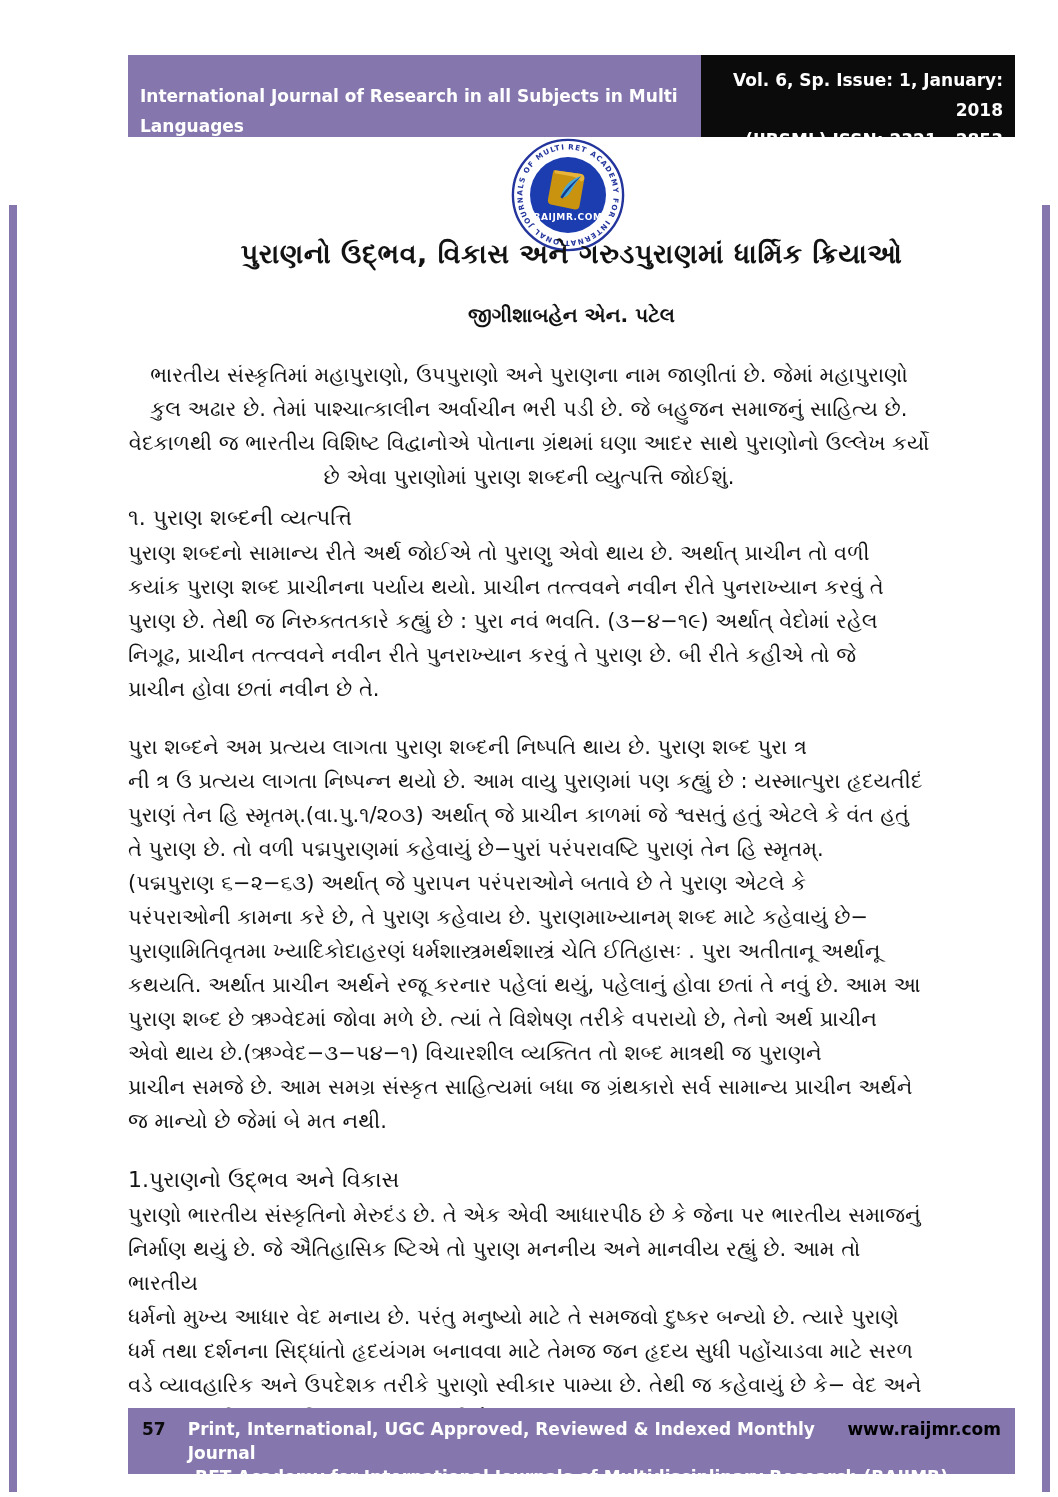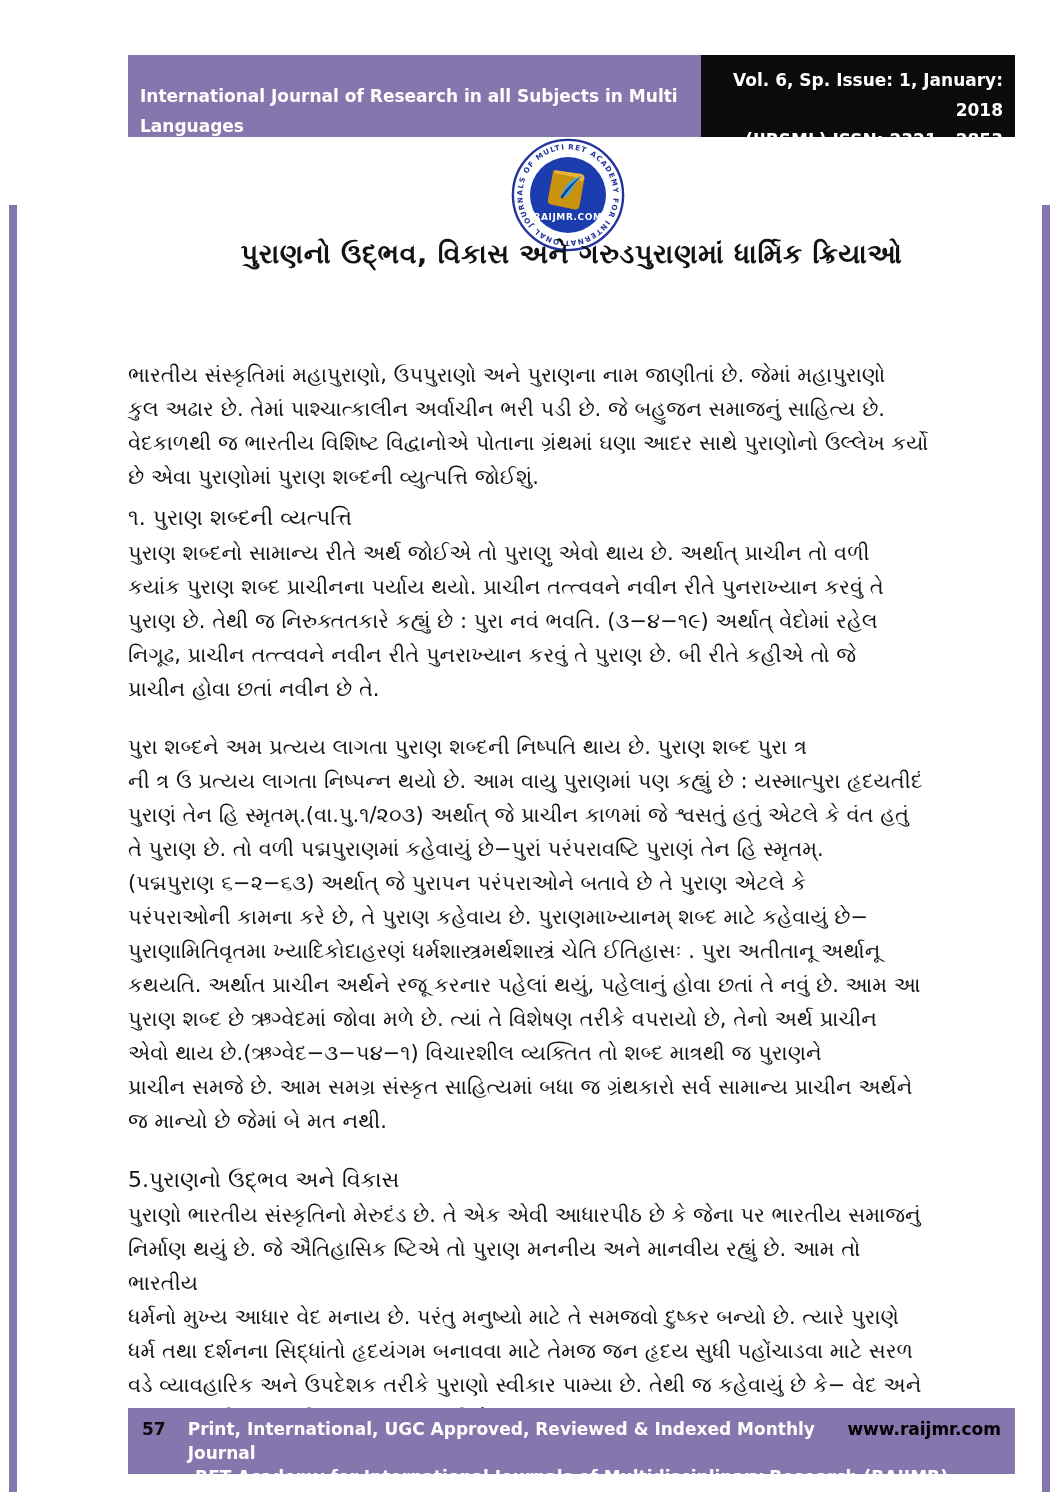--- a/index.html
+++ b/index.html
@@ -39,21 +39,21 @@
   .author{
     position:absolute;left:128px;top:303px;width:887px;
     text-align:center;font-weight:bold;font-size:20px;color:var(--text);
   }
 
   .body-content{
     position:absolute;left:128px;top:358px;width:802px;color:var(--text);
     font-size:21px;line-height:34px;
   }
   .para{white-space:pre-line;margin:0 0 24px 0;text-align:left;}
-  .para.tight{margin-bottom:0;}
+  .para.tight{margin-bottom:0;text-align:center;}
   .sec-heading{font-weight:normal;font-size:22px;line-height:36px;margin:6px 0 0 0;}
 
   .footer{
     position:absolute;left:128px;top:1408px;width:887px;height:66px;
     background:var(--purple);color:#fff;font-weight:bold;font-size:17px;
     padding:9px 14px;line-height:24px;
   }
   .footer-row1{display:flex;align-items:baseline;}
   .footer-page{color:#0c0c0c;margin-right:22px;}
   .footer-journal{color:#fff;}
@@ -86,20 +86,21 @@
       <circle cx="60" cy="60" r="40" fill="#1c3db0"></circle>
       <path d="M46 34 L74 38 Q78 39 77 44 L72 72 Q71 76 66 75 L42 70 Q38 69 39 64 L44 37 Q45 33 46 34 Z" fill="#c9930f"></path>
       <path d="M46 34 L74 38 Q78 39 77 44 L74 46 Q70 41 62 40 L46 37 Z" fill="#e8b43a"></path>
       <path d="M52 62 Q58 44 74 40 Q66 50 62 58 Q58 64 52 62 Z" fill="#49a7d8"></path>
       <path d="M52 62 Q60 50 74 40 Q62 52 54 64 Z" fill="#123a8c"></path>
       <text x="60" y="86" text-anchor="middle" font-size="9.5" font-weight="bold" fill="#ffffff" letter-spacing="0.6">RAIJMR.COM</text>
     </svg>
   </div>
 
   <div class="title">પુરાણનો ઉદ્ભવ, વિકાસ અને ગરુડપુરાણમાં ધાર્મિક ક્રિયાઓ</div>
+  <div class="author">જીગીશાબહેન એન. પટેલ</div>
 
   <div class="body-content">
     <div class="para tight">ભારતીય સંસ્કૃતિમાં મહાપુરાણો, ઉપપુરાણો અને પુરાણના નામ જાણીતાં છે. જેમાં મહાપુરાણો
 કુલ અઢાર છે. તેમાં પાશ્ચાત્કાલીન અર્વાચીન ભરી પડી છે. જે બહુજન સમાજનું સાહિત્ય છે.
 વેદકાળથી જ ભારતીય વિશિષ્ટ વિદ્વાનોએ પોતાના ગ્રંથમાં ઘણા આદર સાથે પુરાણોનો ઉલ્લેખ કર્યો
 છે એવા પુરાણોમાં પુરાણ શબ્દની વ્યુત્પત્તિ જોઈશું.</div>
 
     <div class="sec-heading">૧. પુરાણ  શબ્દની વ્યત્પત્તિ</div>
     <div class="para">પુરાણ શબ્દનો સામાન્ય રીતે અર્થ જોઈએ તો   પુરાણુ   એવો થાય છે. અર્થાત્ પ્રાચીન તો વળી
 કયાંક પુરાણ શબ્દ પ્રાચીનના પર્યાય થયો. પ્રાચીન તત્ત્વવને નવીન રીતે પુનરાખ્યાન કરવું તે
@@ -112,21 +113,21 @@
 તે પુરાણ છે. તો વળી પદ્મપુરાણમાં કહેવાયું છે−પુરાં પરંપરાવષ્ટિ પુરાણં તેન હિ સ્મૃતમ્.
 (પદ્મપુરાણ ૬−૨−૬૩) અર્થાત્  જે પુરાપન પરંપરાઓને બતાવે છે તે પુરાણ  એટલે કે
 પરંપરાઓની કામના કરે છે, તે પુરાણ કહેવાય છે. પુરાણમાખ્યાનમ્ શબ્દ માટે કહેવાયું છે−
 પુરાણામિતિવૃતમા ખ્યાદિકોદાહરણં ધર્મશાસ્ત્રમર્થશાસ્ત્રં ચેતિ ઈતિહાસઃ . પુરા અતીતાનૂ અર્થાનૂ
 કથયતિ.   અર્થાત પ્રાચીન અર્થને રજૂ કરનાર પહેલાં થયું, પહેલાનું હોવા છતાં તે નવું છે. આમ આ
 પુરાણ  શબ્દ છે ઋગ્વેદમાં જોવા મળે છે. ત્યાં તે વિશેષણ તરીકે વપરાયો છે, તેનો અર્થ પ્રાચીન
 એવો થાય છે.(ઋગ્વેદ−૩−૫૪−૧) વિચારશીલ વ્યક્તિત તો શબ્દ માત્રથી જ પુરાણને
 પ્રાચીન  સમજે છે. આમ સમગ્ર સંસ્કૃત સાહિત્યમાં બધા જ ગ્રંથકારો સર્વ સામાન્ય પ્રાચીન અર્થને
 જ માન્યો છે જેમાં બે મત નથી.</div>
 
-    <div class="sec-heading">5.પુરાણનો ઉદ્ભવ અને વિકાસ</div>
+    <div class="sec-heading">1.પુરાણનો ઉદ્ભવ અને વિકાસ</div>
     <div class="para">પુરાણો ભારતીય સંસ્કૃતિનો મેરુદંડ છે. તે એક એવી આધારપીઠ છે કે જેના પર ભારતીય સમાજનું
 નિર્માણ થયું છે. જે ઐતિહાસિક  ષ્ટિએ તો પુરાણ મનનીય અને માનવીય રહ્યું છે. આમ તો ભારતીય
 ધર્મનો મુખ્ય આધાર વેદ મનાય છે. પરંતુ મનુષ્યો માટે તે સમજવો દુષ્કર બન્યો છે. ત્યારે પુરાણે
 ધર્મ તથા દર્શનના સિદ્ધાંતો હૃદયંગમ બનાવવા માટે તેમજ જન હૃદય સુધી પહોંચાડવા માટે સરળ
 વડે વ્યાવહારિક અને ઉપદેશક તરીકે પુરાણો સ્વીકાર પામ્યા છે. તેથી જ કહેવાયું છે કે− વેદ અને
 પુરાણ ભારતીય સંસ્કૃતિના સંરક્ષક−પ્રહરી છે.</div>
   </div>
 
   <div class="footer">
     <div class="footer-row1">

